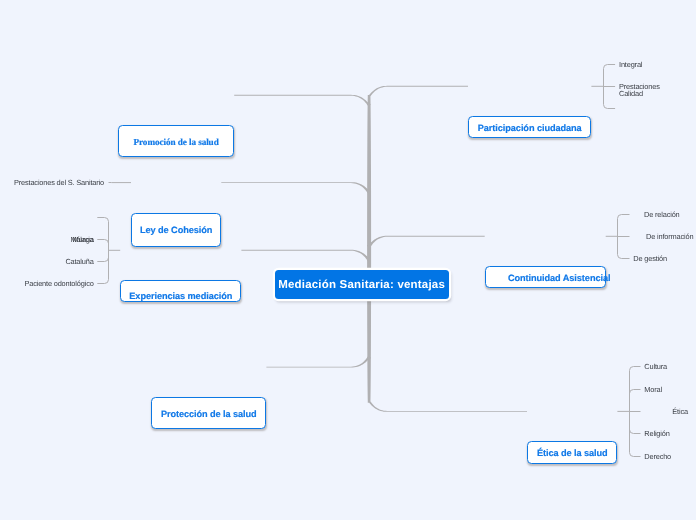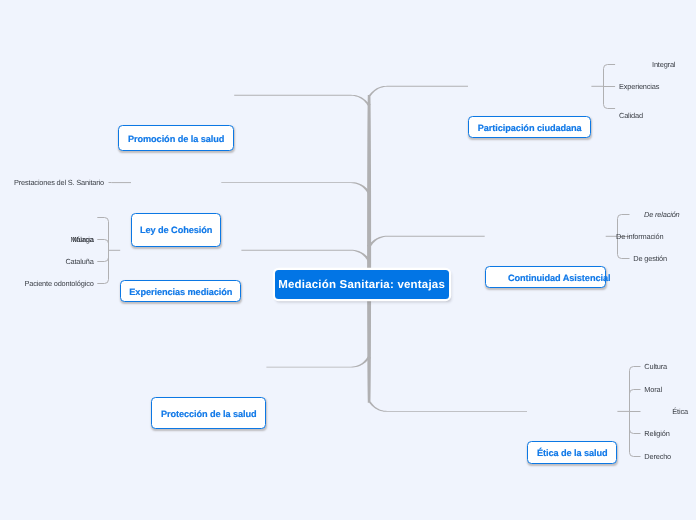--- a/index.html
+++ b/index.html
@@ -55,27 +55,27 @@
       <path d="M629.5 370.5 L629.5 452.5" fill="none" stroke="#b0b0b2" stroke-width="1" stroke-linecap="butt"></path>
       <path d="M629.5 370.5 Q629.5 366.5 633.5 366.5 L640.5 366.5" fill="none" stroke="#b0b0b2" stroke-width="1" stroke-linecap="butt"></path>
       <path d="M629.5 393.5 Q629.5 389.5 633.5 389.5 L640.5 389.5" fill="none" stroke="#b0b0b2" stroke-width="1" stroke-linecap="butt"></path>
       <path d="M629.5 411.5 L640.5 411.5" fill="none" stroke="#b0b0b2" stroke-width="1" stroke-linecap="butt"></path>
       <path d="M629.5 429.5 Q629.5 433.5 633.5 433.5 L640.5 433.5" fill="none" stroke="#b0b0b2" stroke-width="1" stroke-linecap="butt"></path>
       <path d="M629.5 452.5 Q629.5 456.5 633.5 456.5 L640.5 456.5" fill="none" stroke="#b0b0b2" stroke-width="1" stroke-linecap="butt"></path>
     </svg>
 
   <div id="nodes">
 
-    <div class="node branch" style="left: 118px; top: 84.2px; width: 116.2px; height: 26px;">
+    <div class="node branch" style="left: 118px; top: 84.2px; width: 116.2px; height: 32px; font-family: Liberation Serif, serif;">
       <span>Promoción de la salud</span>
     </div>
     <div class="node branch" style="left: 131px; top: 171.5px; width: 90.3px; height: 34px;">
       <span>Ley de Cohesión</span>
     </div>
-    <div class="node branch" style="left: 120.2px; top: 239.2px; width: 121.2px; height: 22.2px;">
+    <div class="node branch" style="left: 120.2px; top: 239.2px; width: 121.2px; height: 22.2px; align-items: flex-end;">
       <span>Experiencias mediación</span>
     </div>
     <div class="node branch" style="left: 151.2px; top: 356px; width: 115.2px; height: 32px; text-align: right;">
       <span>Protección de la salud</span>
     </div>
     <div class="node branch" style="left: 468px; top: 75.2px; width: 123.4px; height: 22.2px;">
       <span>Participación ciudadana</span>
     </div>
     <div class="node branch" style="left: 484.7px; top: 225.2px; width: 121px; height: 22.2px; padding-left: 28px;">
       <span>Continuidad Asistencial</span>
@@ -87,26 +87,26 @@
     <div class="node root" style="left: 274.6px; top: 270.3px; width: 174px; height: 28.6px;">
       <span>Mediación Sanitaria: ventajas</span>
     </div>
 
     <div class="leaf l" style="right: 592px; top: 177.9px;">Prestaciones del S. Sanitario</div>
     <div class="leaf l" style="right: 602.4px; top: 212.9px; margin-top: 22px;">Murcia</div>
     <div class="leaf l" style="right: 602.4px; top: 234.9px;">Málaga</div>
     <div class="leaf l" style="right: 602.4px; top: 256.9px;">Cataluña</div>
     <div class="leaf l" style="right: 602.4px; top: 278.9px;">Paciente odontológico</div>
 
-    <div class="leaf r" style="left: 652px; top: 59.9px;">Integral</div>
-    <div class="leaf r" style="left: 619px; top: 81.9px;">Experiencias</div>
-    <div class="leaf r" style="left: 619px; top: 111px;">Calidad</div>
+    <div class="leaf r" style="left: 619px; top: 59.9px;">Integral</div>
+    <div class="leaf r" style="left: 619px; top: 81.9px;">Prestaciones</div>
+    <div class="leaf r" style="left: 619px; top: 89px;">Calidad</div>
 
-    <div class="leaf r" style="left: 644px; top: 209.9px; font-style: italic;">De relación</div>
-    <div class="leaf r" style="left: 616px; top: 231.9px;">De información</div>
+    <div class="leaf r" style="left: 644px; top: 209.9px;">De relación</div>
+    <div class="leaf r" style="left: 646px; top: 231.9px;">De información</div>
     <div class="leaf r" style="left: 633.3px; top: 253.9px;">De gestión</div>
 
     <div class="leaf r" style="left: 644.3px; top: 361.9px;">Cultura</div>
     <div class="leaf r" style="left: 644.3px; top: 384.9px;">Moral</div>
     <div class="leaf r" style="left: 644.3px; top: 406.9px; margin-left: 28px;">Ética</div>
     <div class="leaf r" style="left: 644.3px; top: 428.9px;">Religión</div>
     <div class="leaf r" style="left: 644.3px; top: 451.9px;">Derecho</div>
   </div>
 </div>
 

